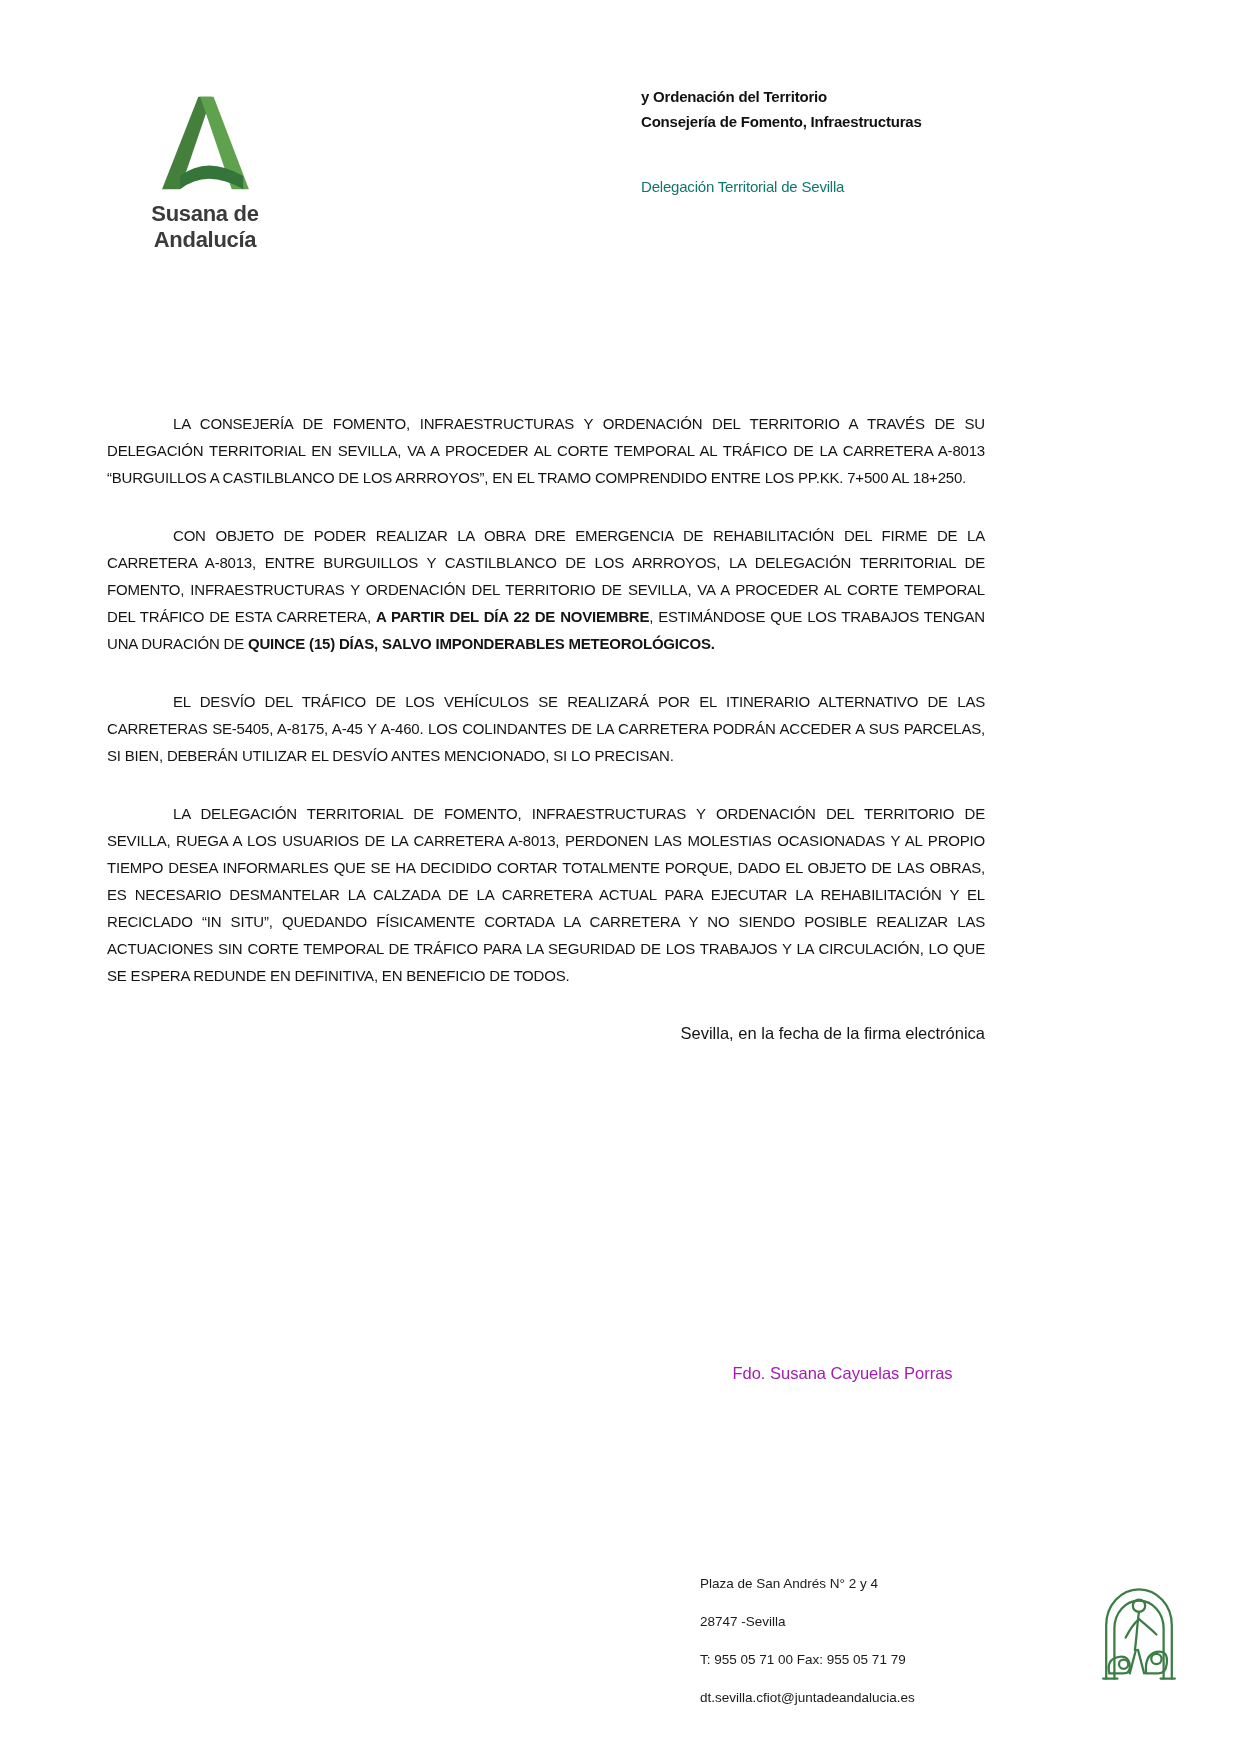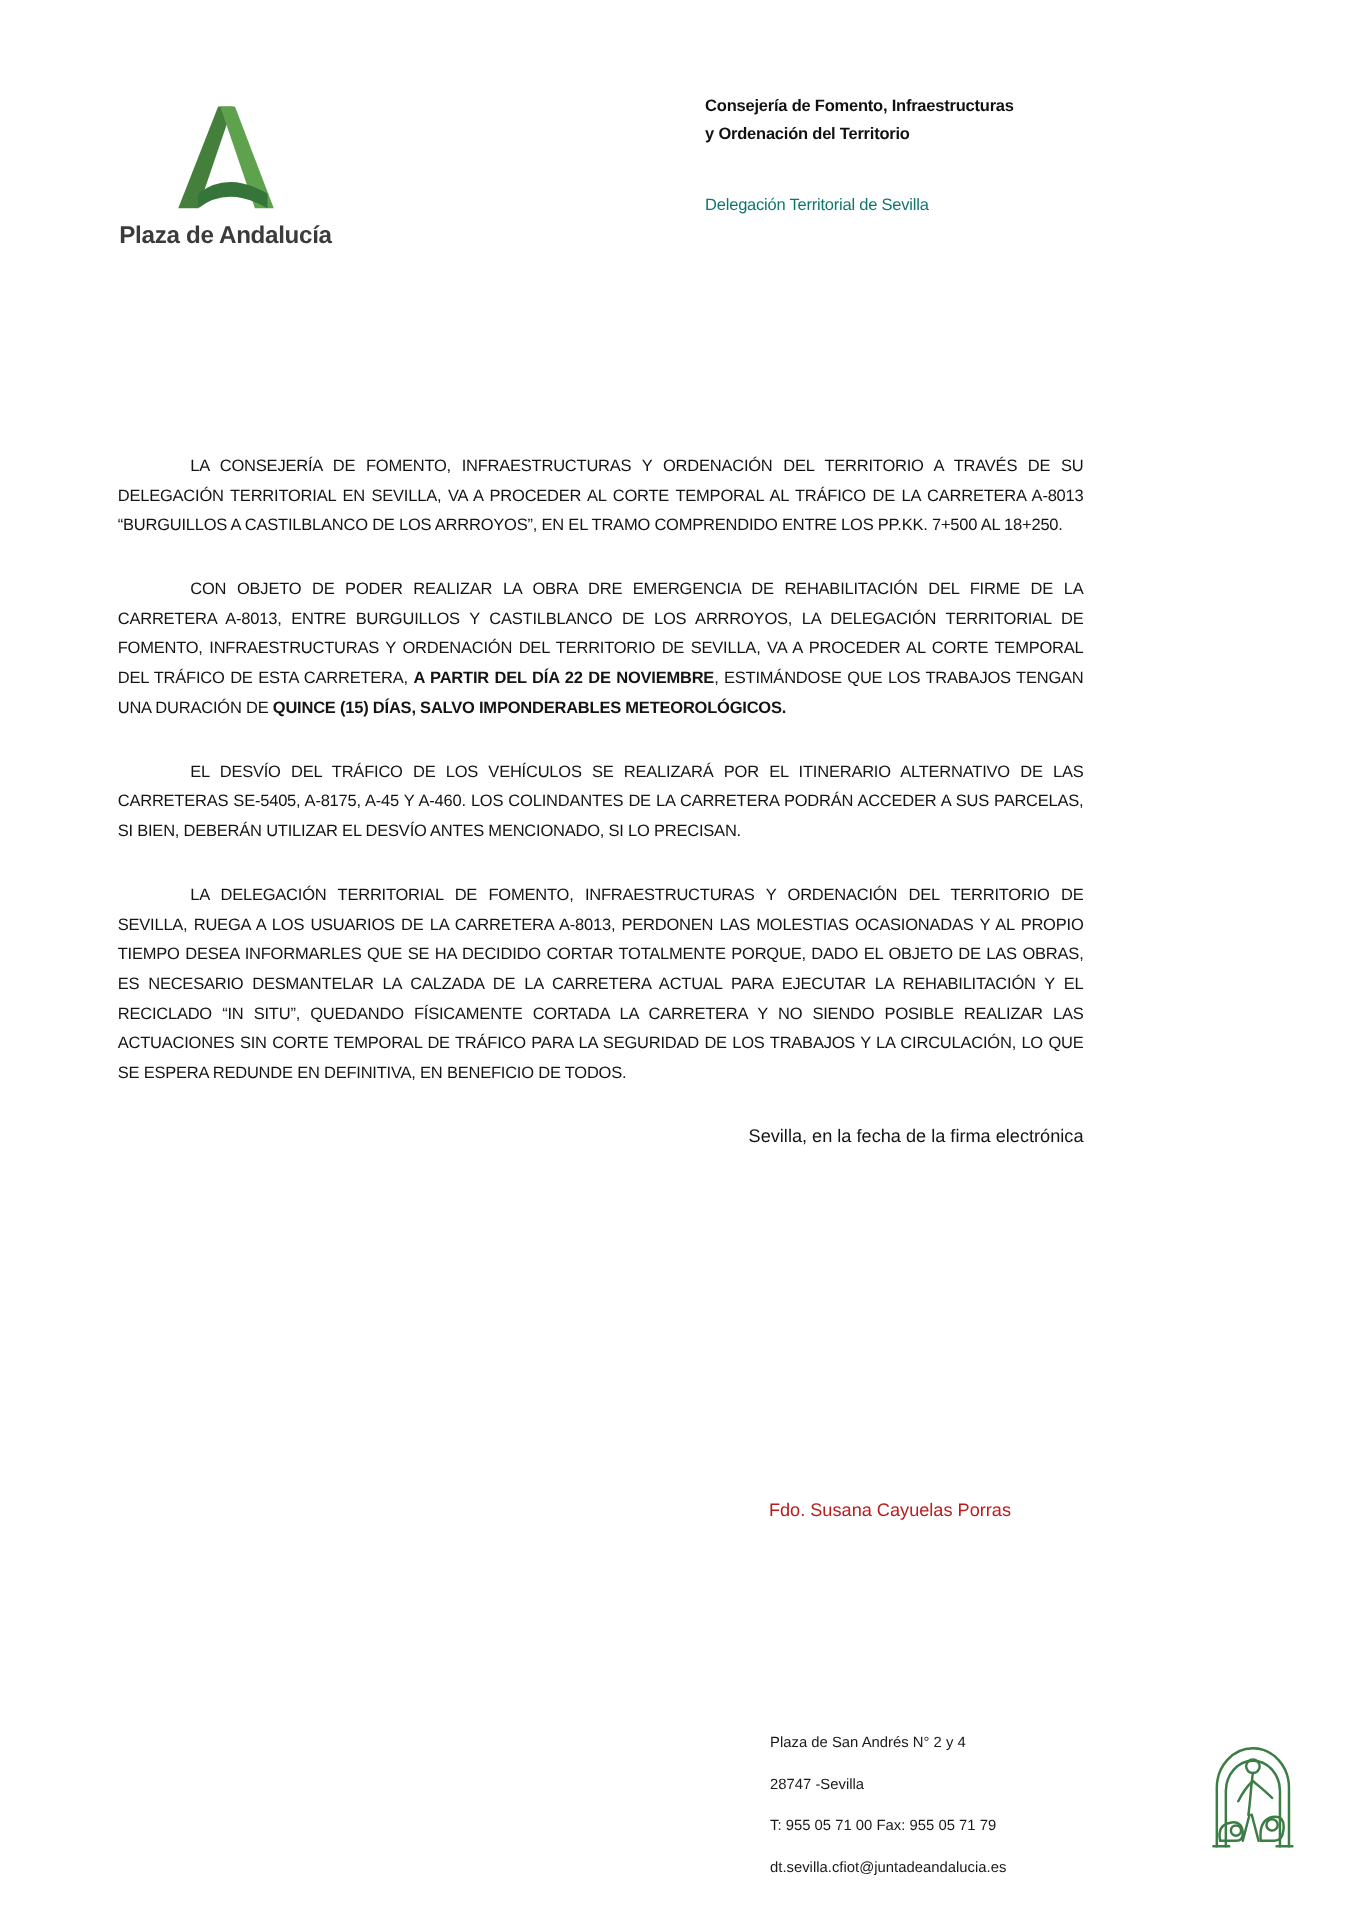--- a/index.html
+++ b/index.html
@@ -39,43 +39,43 @@
   .place-line{
     text-align:right;text-indent:0 !important;
     font-size:16.5px;letter-spacing:0;margin-top:4px !important;
   }
   
   .sig-block{position:absolute;left:699px;top:1322px;width:287px;}
   .sig-role{
     font-size:15px;line-height:29px;letter-spacing:-0.2px;color:#141414;
     text-align:justify;margin:0;
   }
-  .sig-name{margin-top:42px;font-size:16.5px;color:#b91c1c;}
+  .sig-name{margin-top:42px;font-size:16.5px;color:#a21caf;text-align:center;}
   
   .footer-block{position:absolute;left:700px;top:1576px;width:380px;}
   .footer-line{font-size:13.5px;color:#1a1a1a;margin-bottom:23px;letter-spacing:0;}
   .emblem{position:absolute;left:1098px;top:1578px;}
 </style>
 </head>
 <body>
 
 <div class="page">
 
   <div class="logo-block">
     <svg width="120" height="105" viewBox="0 0 120 110" aria-hidden="true">
       <polygon points="53,5 67,5 34,102 15,102" fill="#447f3c"></polygon>
       <polygon points="55,5 69,5 106,102 88,102" fill="#5fa24d"></polygon>
       <path d="M34 88 Q62 66 100 88 L100 102 Q62 80 34 102 Z" fill="#35753a"></path>
     </svg>
-    <div class="brand-name">Plaza de Andalucía</div>
+    <div class="brand-name">Susana de Andalucía</div>
   </div>
 
   <div class="header-right">
+    <div class="org-line">y Ordenación del Territorio</div>
     <div class="org-line">Consejería de Fomento, Infraestructuras</div>
-    <div class="org-line">y Ordenación del Territorio</div>
     <div class="delegation">Delegación Territorial de Sevilla</div>
   </div>
 
 
   <div class="body-text">
     <p>LA CONSEJERÍA DE FOMENTO, INFRAESTRUCTURAS Y ORDENACIÓN DEL TERRITORIO A TRAVÉS DE SU DELEGACIÓN TERRITORIAL EN SEVILLA, VA A PROCEDER AL CORTE TEMPORAL AL TRÁFICO DE LA CARRETERA A-8013 “BURGUILLOS A CASTILBLANCO DE LOS ARRROYOS”, EN EL TRAMO COMPRENDIDO ENTRE LOS PP.KK. 7+500 AL 18+250.</p>
     <p><span>CON OBJETO DE PODER REALIZAR LA OBRA DRE EMERGENCIA DE REHABILITACIÓN DEL FIRME DE LA CARRETERA A-8013, ENTRE BURGUILLOS Y CASTILBLANCO DE LOS ARRROYOS, LA DELEGACIÓN TERRITORIAL DE FOMENTO, INFRAESTRUCTURAS Y ORDENACIÓN DEL TERRITORIO DE SEVILLA, VA A PROCEDER AL CORTE TEMPORAL DEL TRÁFICO DE ESTA CARRETERA, </span><span class="bold">A PARTIR DEL DÍA 22 DE NOVIEMBRE</span><span>, ESTIMÁNDOSE QUE LOS TRABAJOS TENGAN UNA DURACIÓN DE </span><span class="bold">QUINCE (15) DÍAS, SALVO IMPONDERABLES METEOROLÓGICOS.</span></p>
     <p>EL DESVÍO DEL TRÁFICO DE LOS VEHÍCULOS SE REALIZARÁ POR EL ITINERARIO ALTERNATIVO DE LAS CARRETERAS SE-5405, A-8175, A-45 Y A-460. LOS COLINDANTES DE LA CARRETERA PODRÁN ACCEDER A SUS PARCELAS, SI BIEN, DEBERÁN UTILIZAR EL DESVÍO ANTES MENCIONADO, SI LO PRECISAN.</p>
     <p>LA DELEGACIÓN TERRITORIAL DE FOMENTO, INFRAESTRUCTURAS Y ORDENACIÓN DEL TERRITORIO DE SEVILLA, RUEGA A LOS USUARIOS DE LA CARRETERA A-8013, PERDONEN LAS MOLESTIAS OCASIONADAS Y AL PROPIO TIEMPO DESEA INFORMARLES QUE SE HA DECIDIDO CORTAR TOTALMENTE PORQUE, DADO EL OBJETO DE LAS OBRAS, ES NECESARIO DESMANTELAR LA CALZADA DE LA CARRETERA ACTUAL PARA EJECUTAR LA REHABILITACIÓN Y EL RECICLADO “IN SITU”, QUEDANDO FÍSICAMENTE CORTADA LA CARRETERA Y NO SIENDO POSIBLE REALIZAR LAS ACTUACIONES SIN CORTE TEMPORAL DE TRÁFICO PARA LA SEGURIDAD DE LOS TRABAJOS Y LA CIRCULACIÓN, LO QUE SE ESPERA REDUNDE EN DEFINITIVA, EN BENEFICIO DE TODOS.</p>
     <p class="place-line">Sevilla, en la fecha de la firma electrónica</p>

